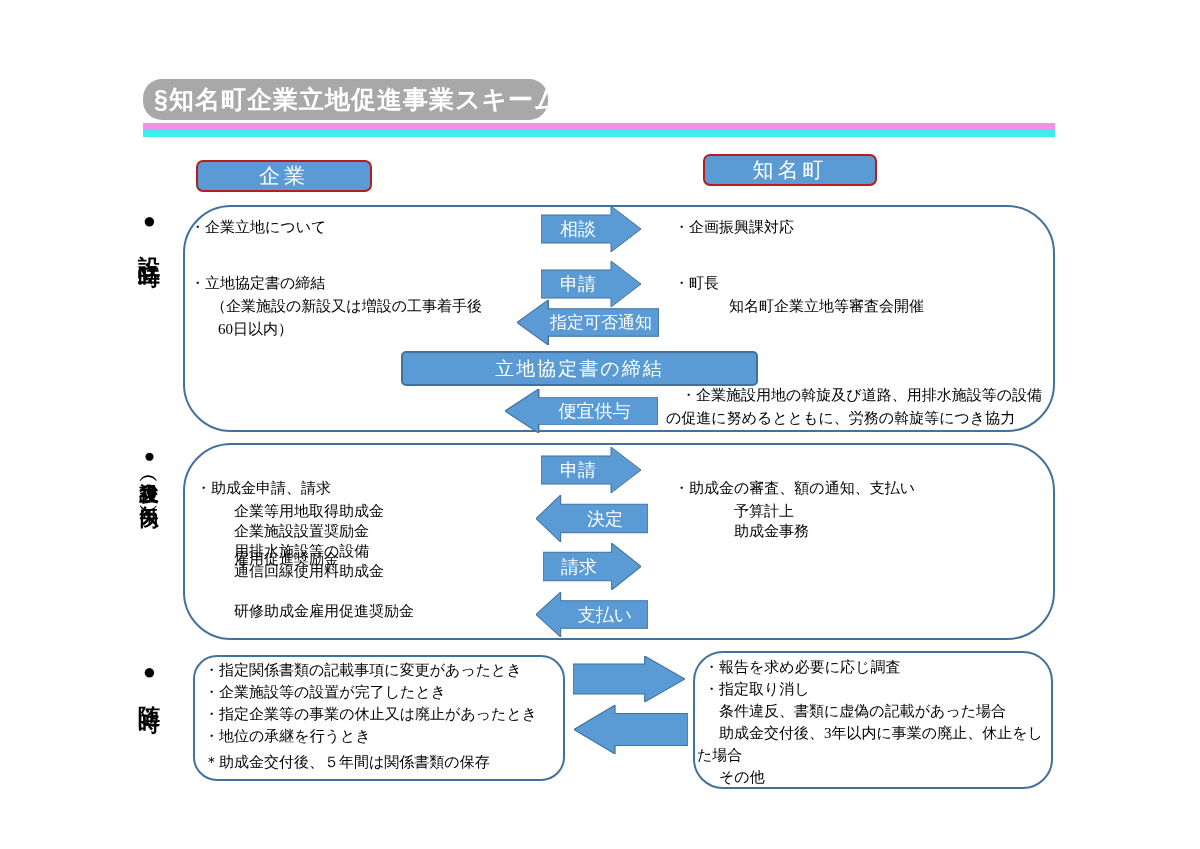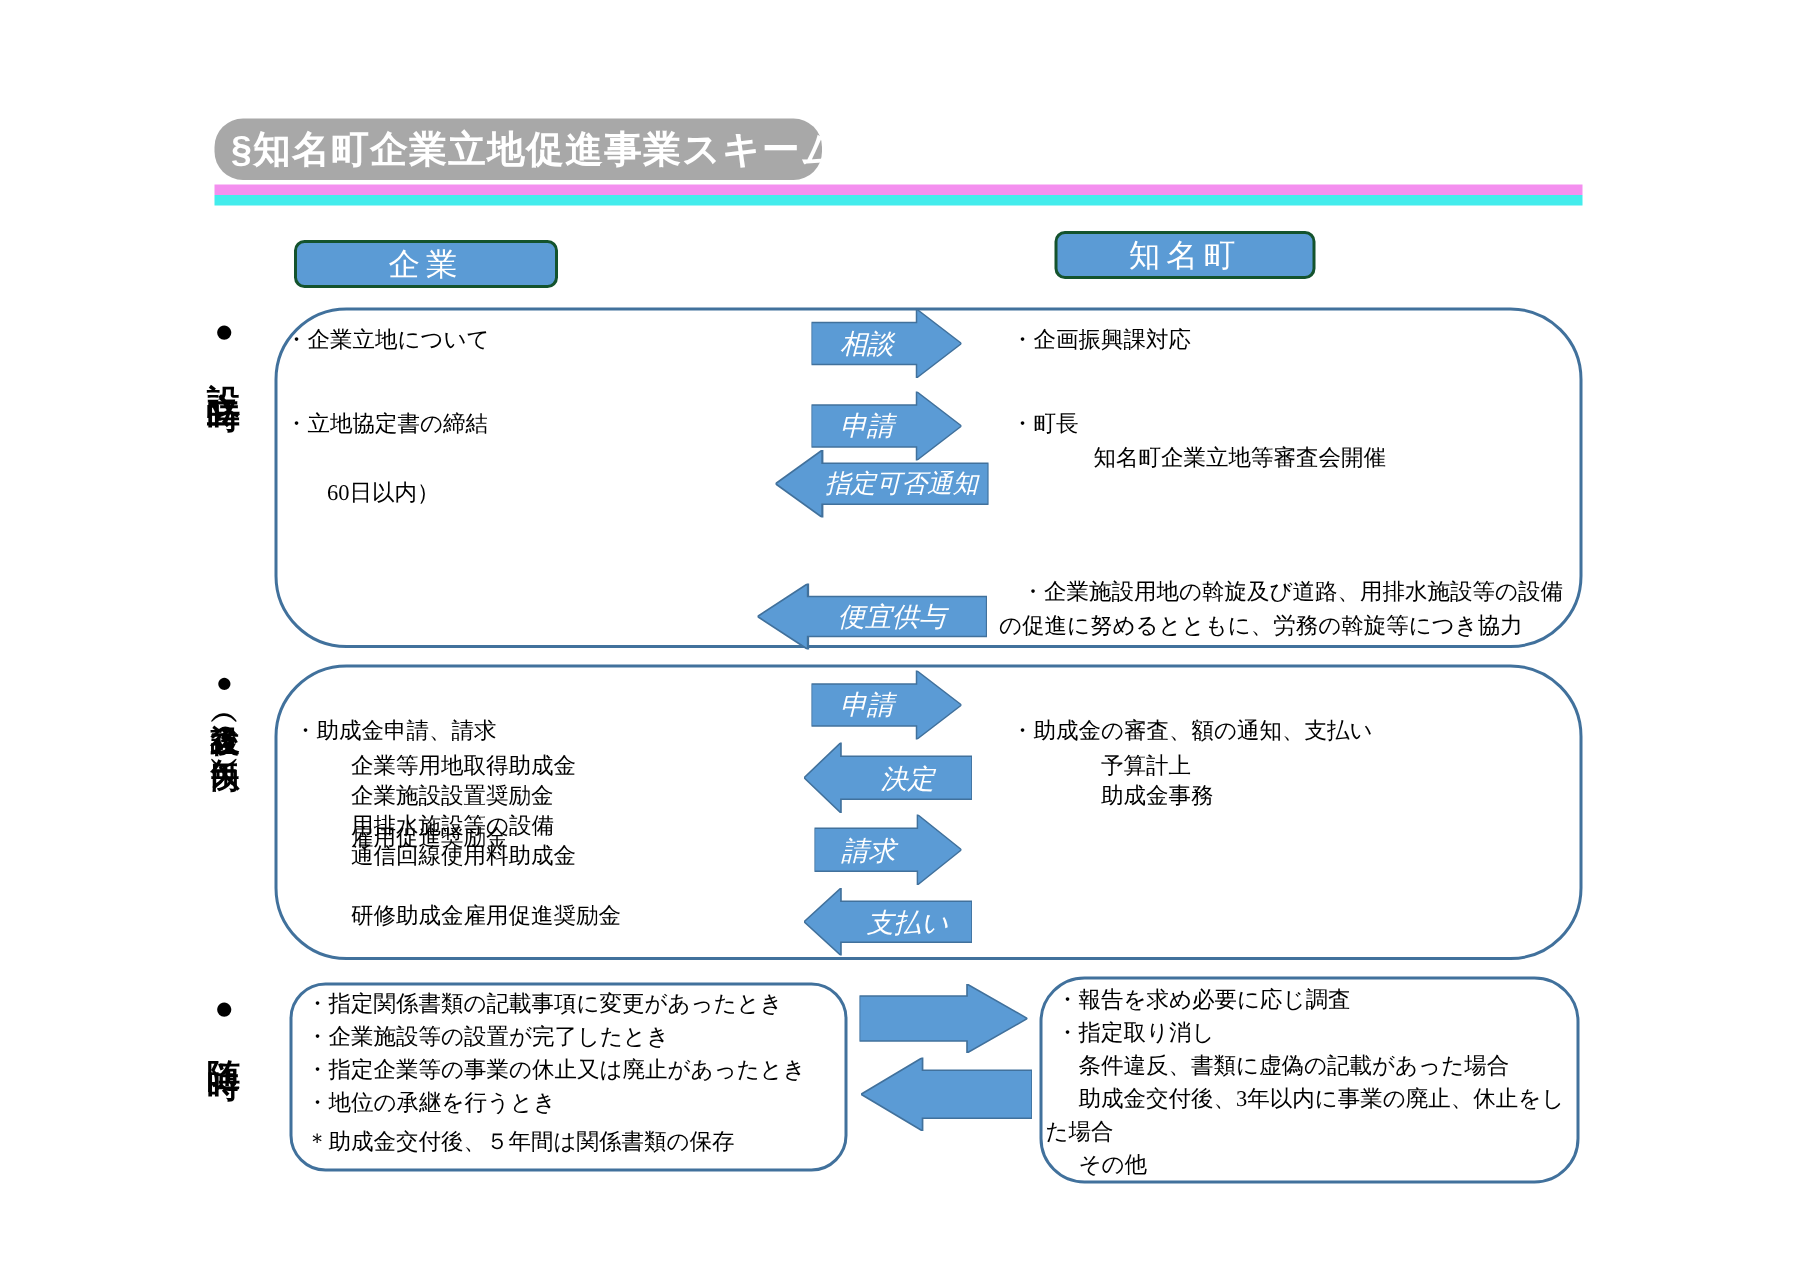--- a/index.html
+++ b/index.html
@@ -5,39 +5,39 @@
   html,body{margin:0;padding:0;background:#fff;}
   .page{position:relative;width:1200px;height:849px;background:#ffffff;overflow:hidden;
         font-family:"Liberation Serif","DejaVu Serif",serif;color:#000;}
   .title-box{position:absolute;left:143px;top:79px;width:405px;height:41px;background:#a8a8a8;
              border-radius:19px;color:#fff;display:flex;align-items:center;padding-left:11px;
              box-sizing:border-box;font-family:"Liberation Sans","DejaVu Sans",sans-serif;
              font-weight:bold;font-size:25px;letter-spacing:1px;white-space:nowrap;}
   .stripe{position:absolute;left:143px;width:912px;height:7px;}
   .stripe.pink{top:123px;background:#f48fef;}
   .stripe.cyan{top:130px;background:#43ecec;}
-  .hdr-box{position:absolute;background:#5b9bd5;border:2px solid #14532d;border-radius:7px;
+  .hdr-box{position:absolute;background:#5b9bd5;border:2px solid #b91c1c;border-radius:7px;
            color:#fff;display:flex;align-items:center;justify-content:center;box-sizing:border-box;
            font-family:Liberation Sans, sans-serif;font-size:21px;letter-spacing:4px;}
   .sect{position:absolute;border:2px solid #41719c;box-sizing:border-box;background:transparent;}
   .s1{left:183px;top:205px;width:872px;height:227px;border-radius:48px;}
   .s2{left:183px;top:443px;width:872px;height:197px;border-radius:48px;}
   .s3l{left:193px;top:655px;width:372px;height:126px;border-radius:24px;}
   .s3r{left:693px;top:651px;width:360px;height:138px;border-radius:30px;}
   .vlabel{position:absolute;writing-mode:vertical-rl;font-weight:bold;color:#000;
           font-family:"Liberation Serif","DejaVu Serif",serif;white-space:nowrap;}
   .vl1{left:134px;top:208px;font-size:22px;letter-spacing:5px;}
   .vl2{left:136px;top:445px;font-size:19px;letter-spacing:1px;}
   .vl3{left:134px;top:659px;font-size:22px;letter-spacing:5px;}
   .txt{position:absolute;font-size:15px;white-space:nowrap;line-height:1.25;}
   .arrow{position:absolute;}
   .arrow svg{position:absolute;left:0;top:0;width:100%;height:100%;display:block;}
   .alabel{position:absolute;left:0;top:0;right:0;bottom:0;display:flex;align-items:center;
           justify-content:center;color:#fff;box-sizing:border-box;
-          font-family:"Liberation Sans","DejaVu Sans",sans-serif;font-size:18px;font-style:italic;}
+          font-family:"Liberation Sans","DejaVu Sans",sans-serif;font-size:18px;}
   .pad-r{padding-right:26px;}
   .pad-l{padding-left:26px;}
   .small{font-size:17px;}
   .bar{position:absolute;left:401px;top:351px;width:357px;height:35px;background:#5b9bd5;
        border:2px solid #41719c;border-radius:5px;box-sizing:border-box;color:#fff;
        display:flex;align-items:center;justify-content:center;
        font-family:"Liberation Sans","DejaVu Sans",sans-serif;font-size:19px;letter-spacing:2px;}
 </style>
 </head>
 <body>
@@ -52,20 +52,21 @@
   <div class="hdr-box" style="left:703px;top:154px;width:174px;height:32px;">知名町</div>
 
   <div class="vlabel vl1">●設立時</div>
   <div class="vlabel vl2">●設立後（３年以内）</div>
   <div class="vlabel vl3">●随時</div>
 
   <div class="sect s1"></div>
 
   <div class="txt" style="left:190px;top:218px;">・企業立地について</div>
   <div class="txt" style="left:190px;top:274px;">・立地協定書の締結</div>
+  <div class="txt" style="left:211px;top:297px;">（企業施設の新設又は増設の工事着手後</div>
   <div class="txt" style="left:218px;top:320px;">60日以内）</div>
 
   <div class="txt" style="left:674px;top:218px;">・企画振興課対応</div>
   <div class="txt" style="left:674px;top:274px;">・町長</div>
   <div class="txt" style="left:729px;top:297px;">知名町企業立地等審査会開催</div>
 
   <div class="txt" style="left:681px;top:386px;">・企業施設用地の斡旋及び道路、用排水施設等の設備</div>
   <div class="txt" style="left:666px;top:409px;">の促進に努めるとともに、労務の斡旋等につき協力</div>
 
   <div class="arrow" style="left:541px;top:206px;width:100px;height:46px;">
@@ -79,20 +80,21 @@
         <polygon points="0,9 70,9 70,0 100,23 70,46 70,37 0,37" fill="#5b9bd5" stroke="#41719c" stroke-width="1"></polygon>
       </svg>
     <span class="alabel pad-r">申請</span>
   </div>
   <div class="arrow" style="left:517px;top:300px;width:142px;height:45px;">
     <svg viewBox="0 0 100 46" preserveAspectRatio="none">
         <polygon points="100,9 22,9 22,0 0,23 22,46 22,37 100,37" fill="#5b9bd5" stroke="#41719c" stroke-width="1"></polygon>
       </svg>
     <span class="alabel pad-l small">指定可否通知</span>
   </div>
+  <div class="bar">立地協定書の締結</div>
   <div class="arrow" style="left:505px;top:389px;width:153px;height:44px;">
     <svg viewBox="0 0 100 46" preserveAspectRatio="none">
         <polygon points="100,9 22,9 22,0 0,23 22,46 22,37 100,37" fill="#5b9bd5" stroke="#41719c" stroke-width="1"></polygon>
       </svg>
     <span class="alabel pad-l">便宜供与</span>
   </div>
 
   <div class="sect s2"></div>
 
   <div class="txt" style="left:196px;top:479px;">・助成金申請、請求</div>

